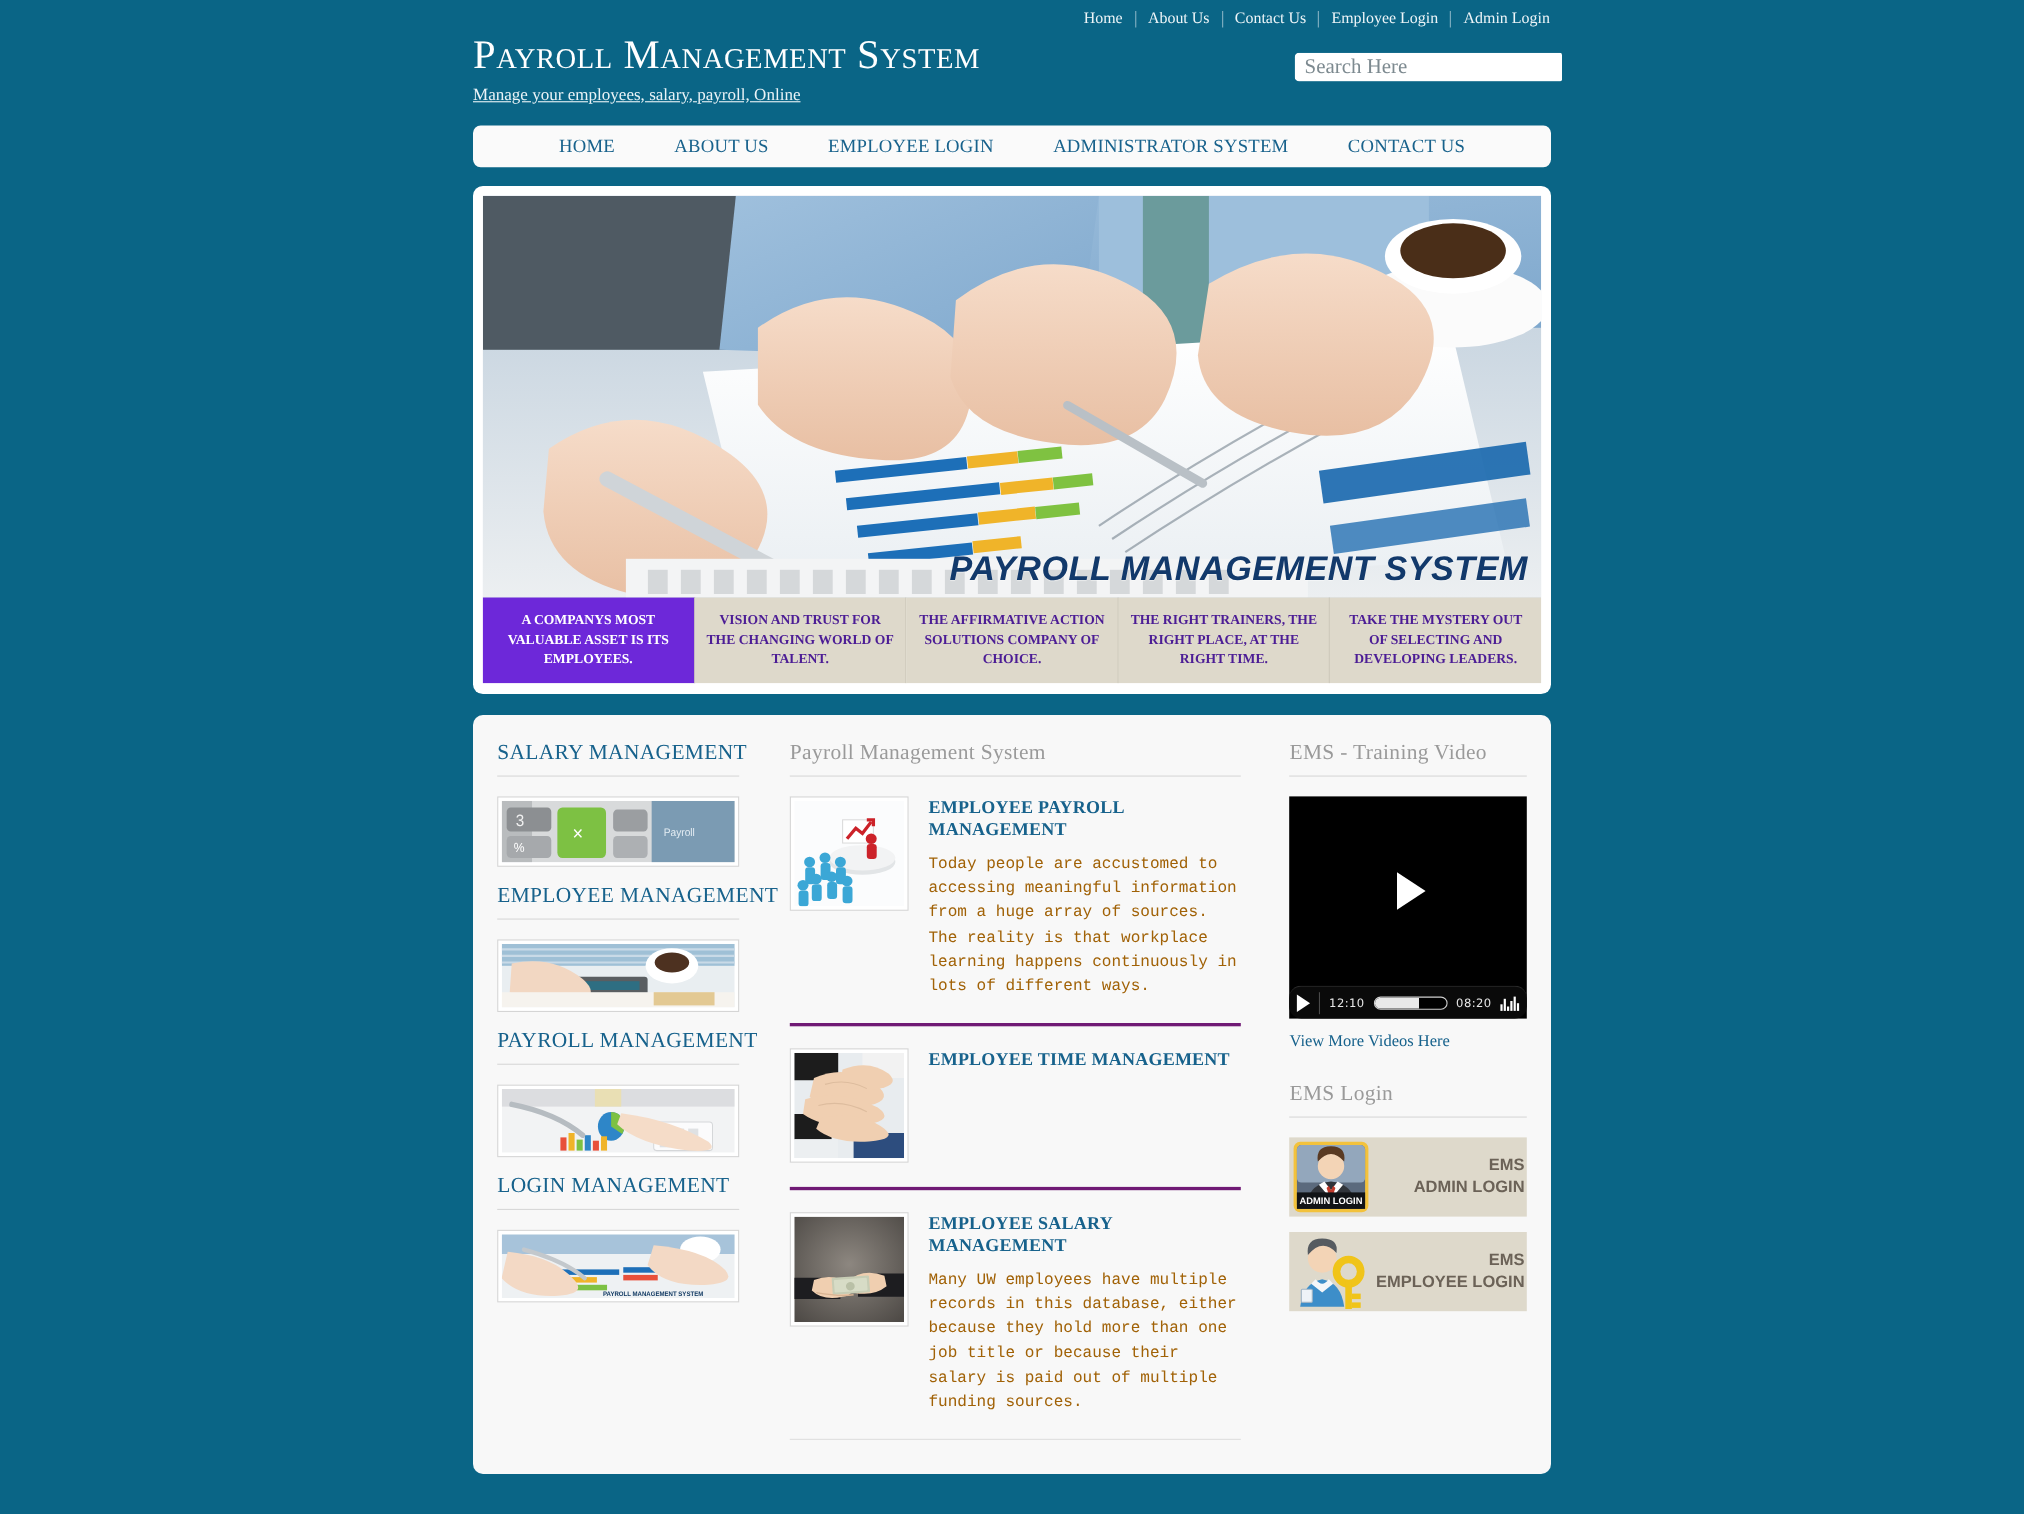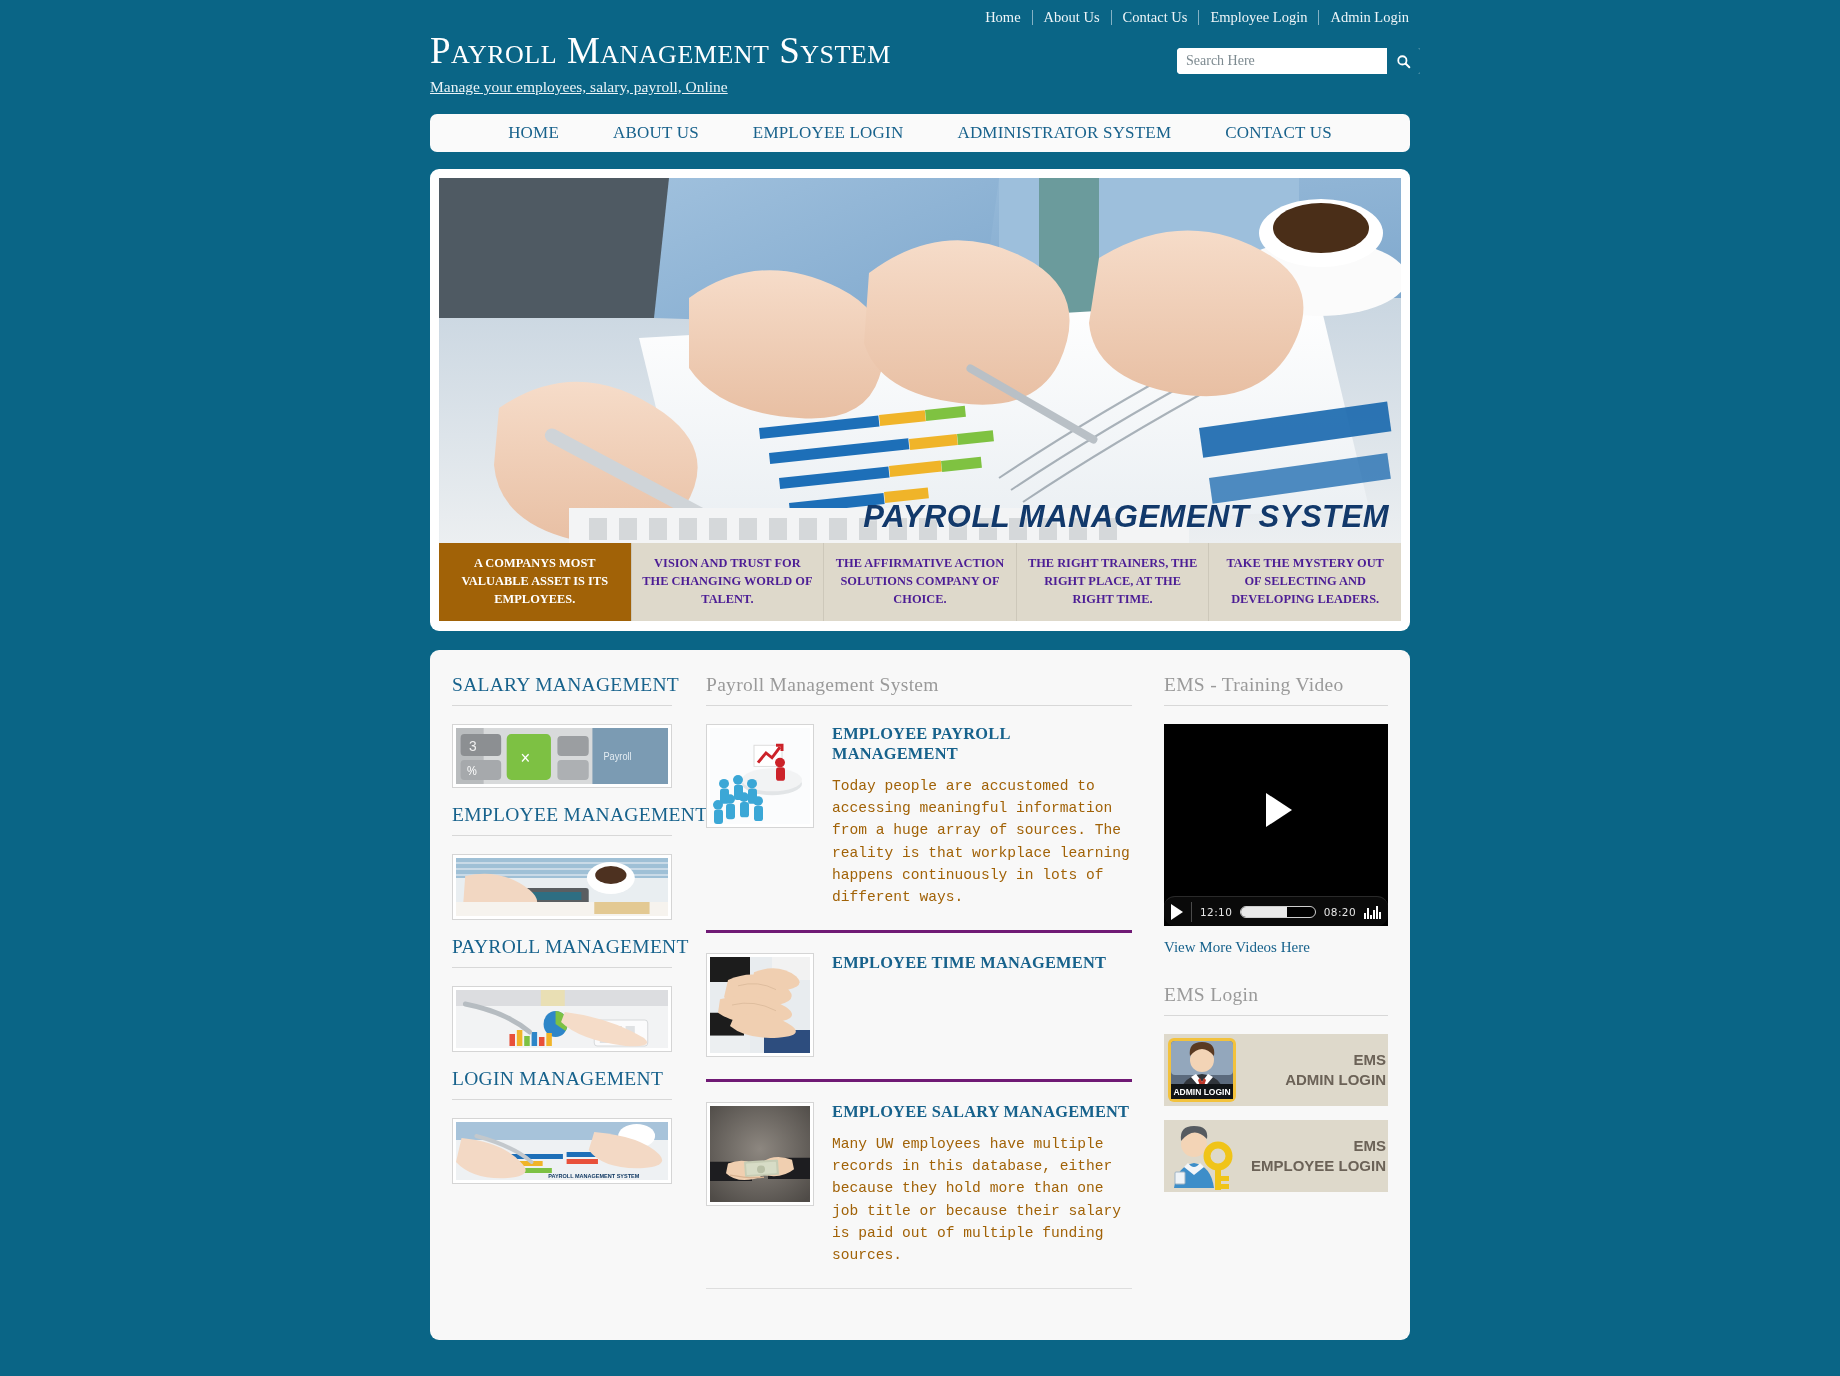--- a/index.html
+++ b/index.html
@@ -50,21 +50,21 @@
     display: flex; align-items: stretch;
     width: 243px; height: 26px;
     background: #ffffff;
     border-radius: 4px 2px 2px 4px;
     overflow: hidden;
   }
   .searchbox input {
     flex: 1; border: 0; outline: none;
     padding: 0 9px;
     font-family: "Liberation Serif", serif;
-    font-size: 14px; color: #55646b;
+    font-size: 19px; color: #55646b;
     background: #fff;
   }
   .searchbox input::placeholder { color: #7d8a90; }
   .search-btn {
     width: 33px; background: #0a6586; border: 0;
     display: flex; align-items: center; justify-content: center;
     cursor: pointer;
   }
   .search-btn svg { display: block; }
 
@@ -116,30 +116,30 @@
     text-align: center;
     font-family: "Liberation Serif", serif;
     font-weight: bold;
     font-size: 12.4px;
     line-height: 1.45;
     color: #4c1d95;
     padding: 6px 10px;
     text-transform: uppercase;
   }
   .caption:last-child { border-right: 0; }
-  .caption.active { background: #a16207; color: #ffffff; }
+  .caption.active { background: #6d28d9; color: #ffffff; }
 
   
   .content-panel {
     position: absolute; left: 430px; top: 650px;
     width: 980px; height: 690px;
     background: #f8f8f8;
     border-radius: 9px;
     padding: 24px 22px 0 22px;
-    display: flex; gap: 0;
+    display: flex; gap: 12px;
   }
 
   .col-left  { width: 238px; padding-right: 18px; }
   .col-mid   { width: 458px; padding: 0 16px; }
   .col-right { width: 240px; padding-left: 16px; }
 
   .sec-title {
     font-family: "Liberation Serif", serif;
     font-size: 19.5px;
     color: #17628c;

